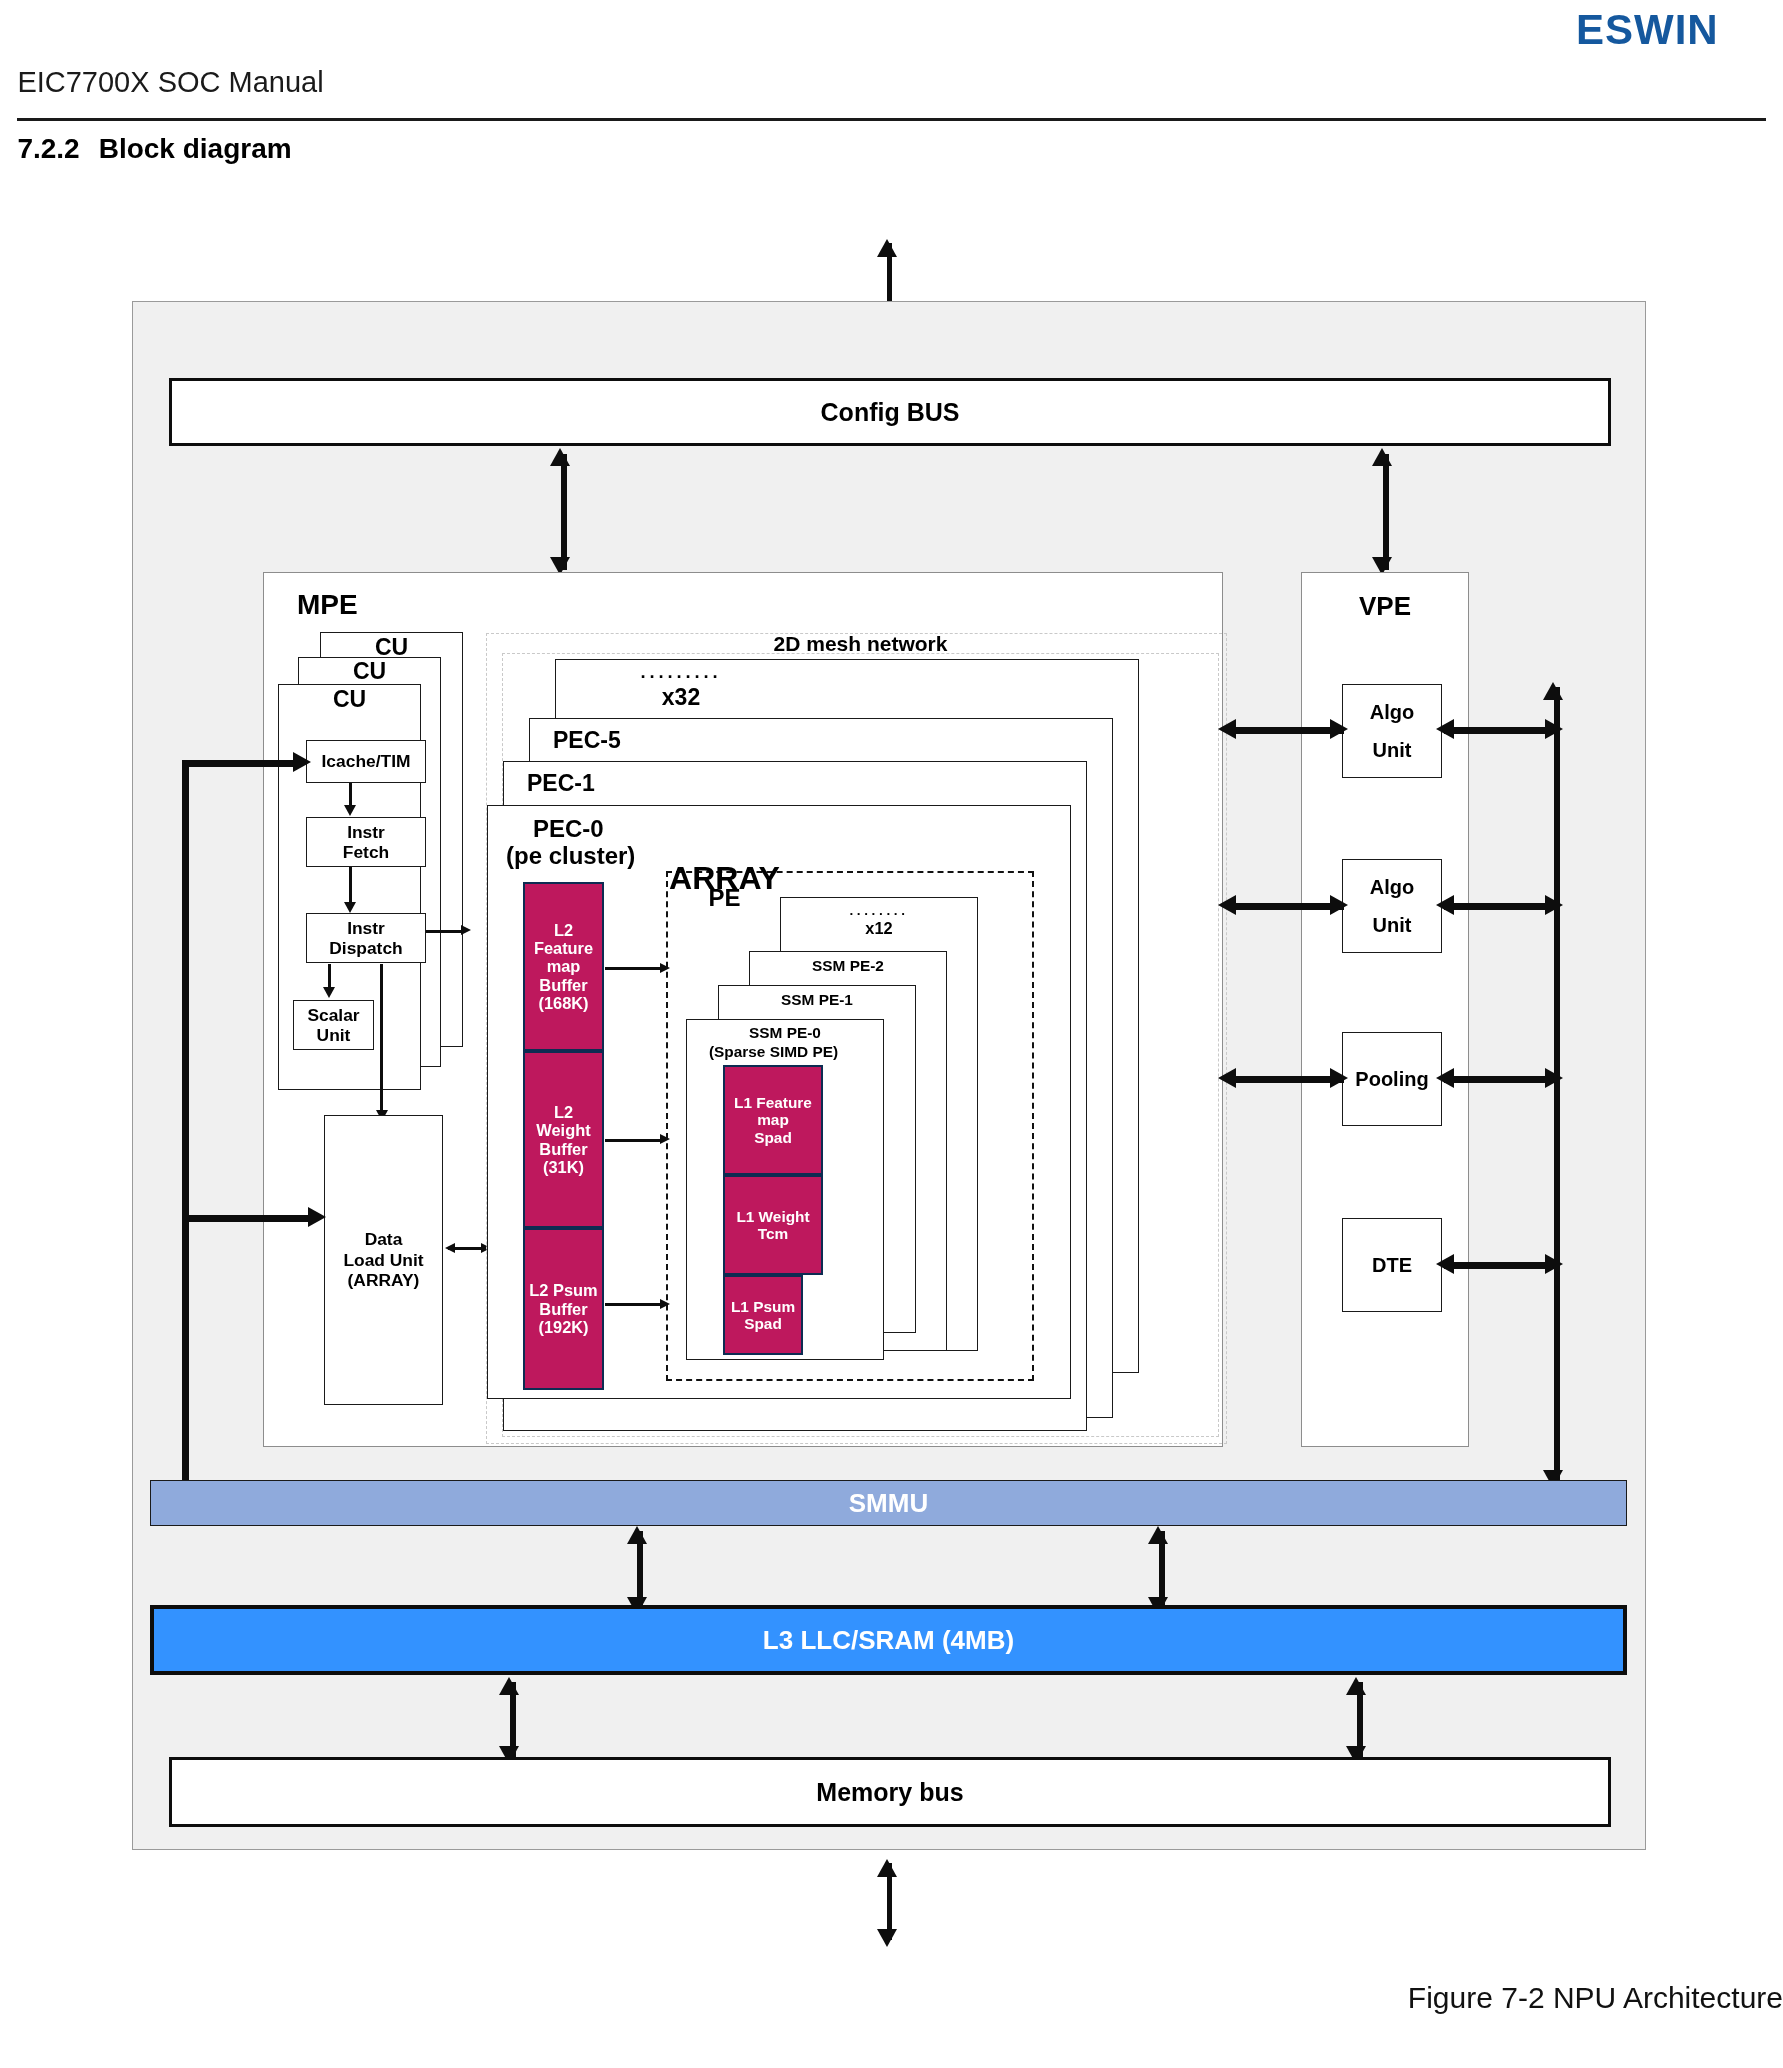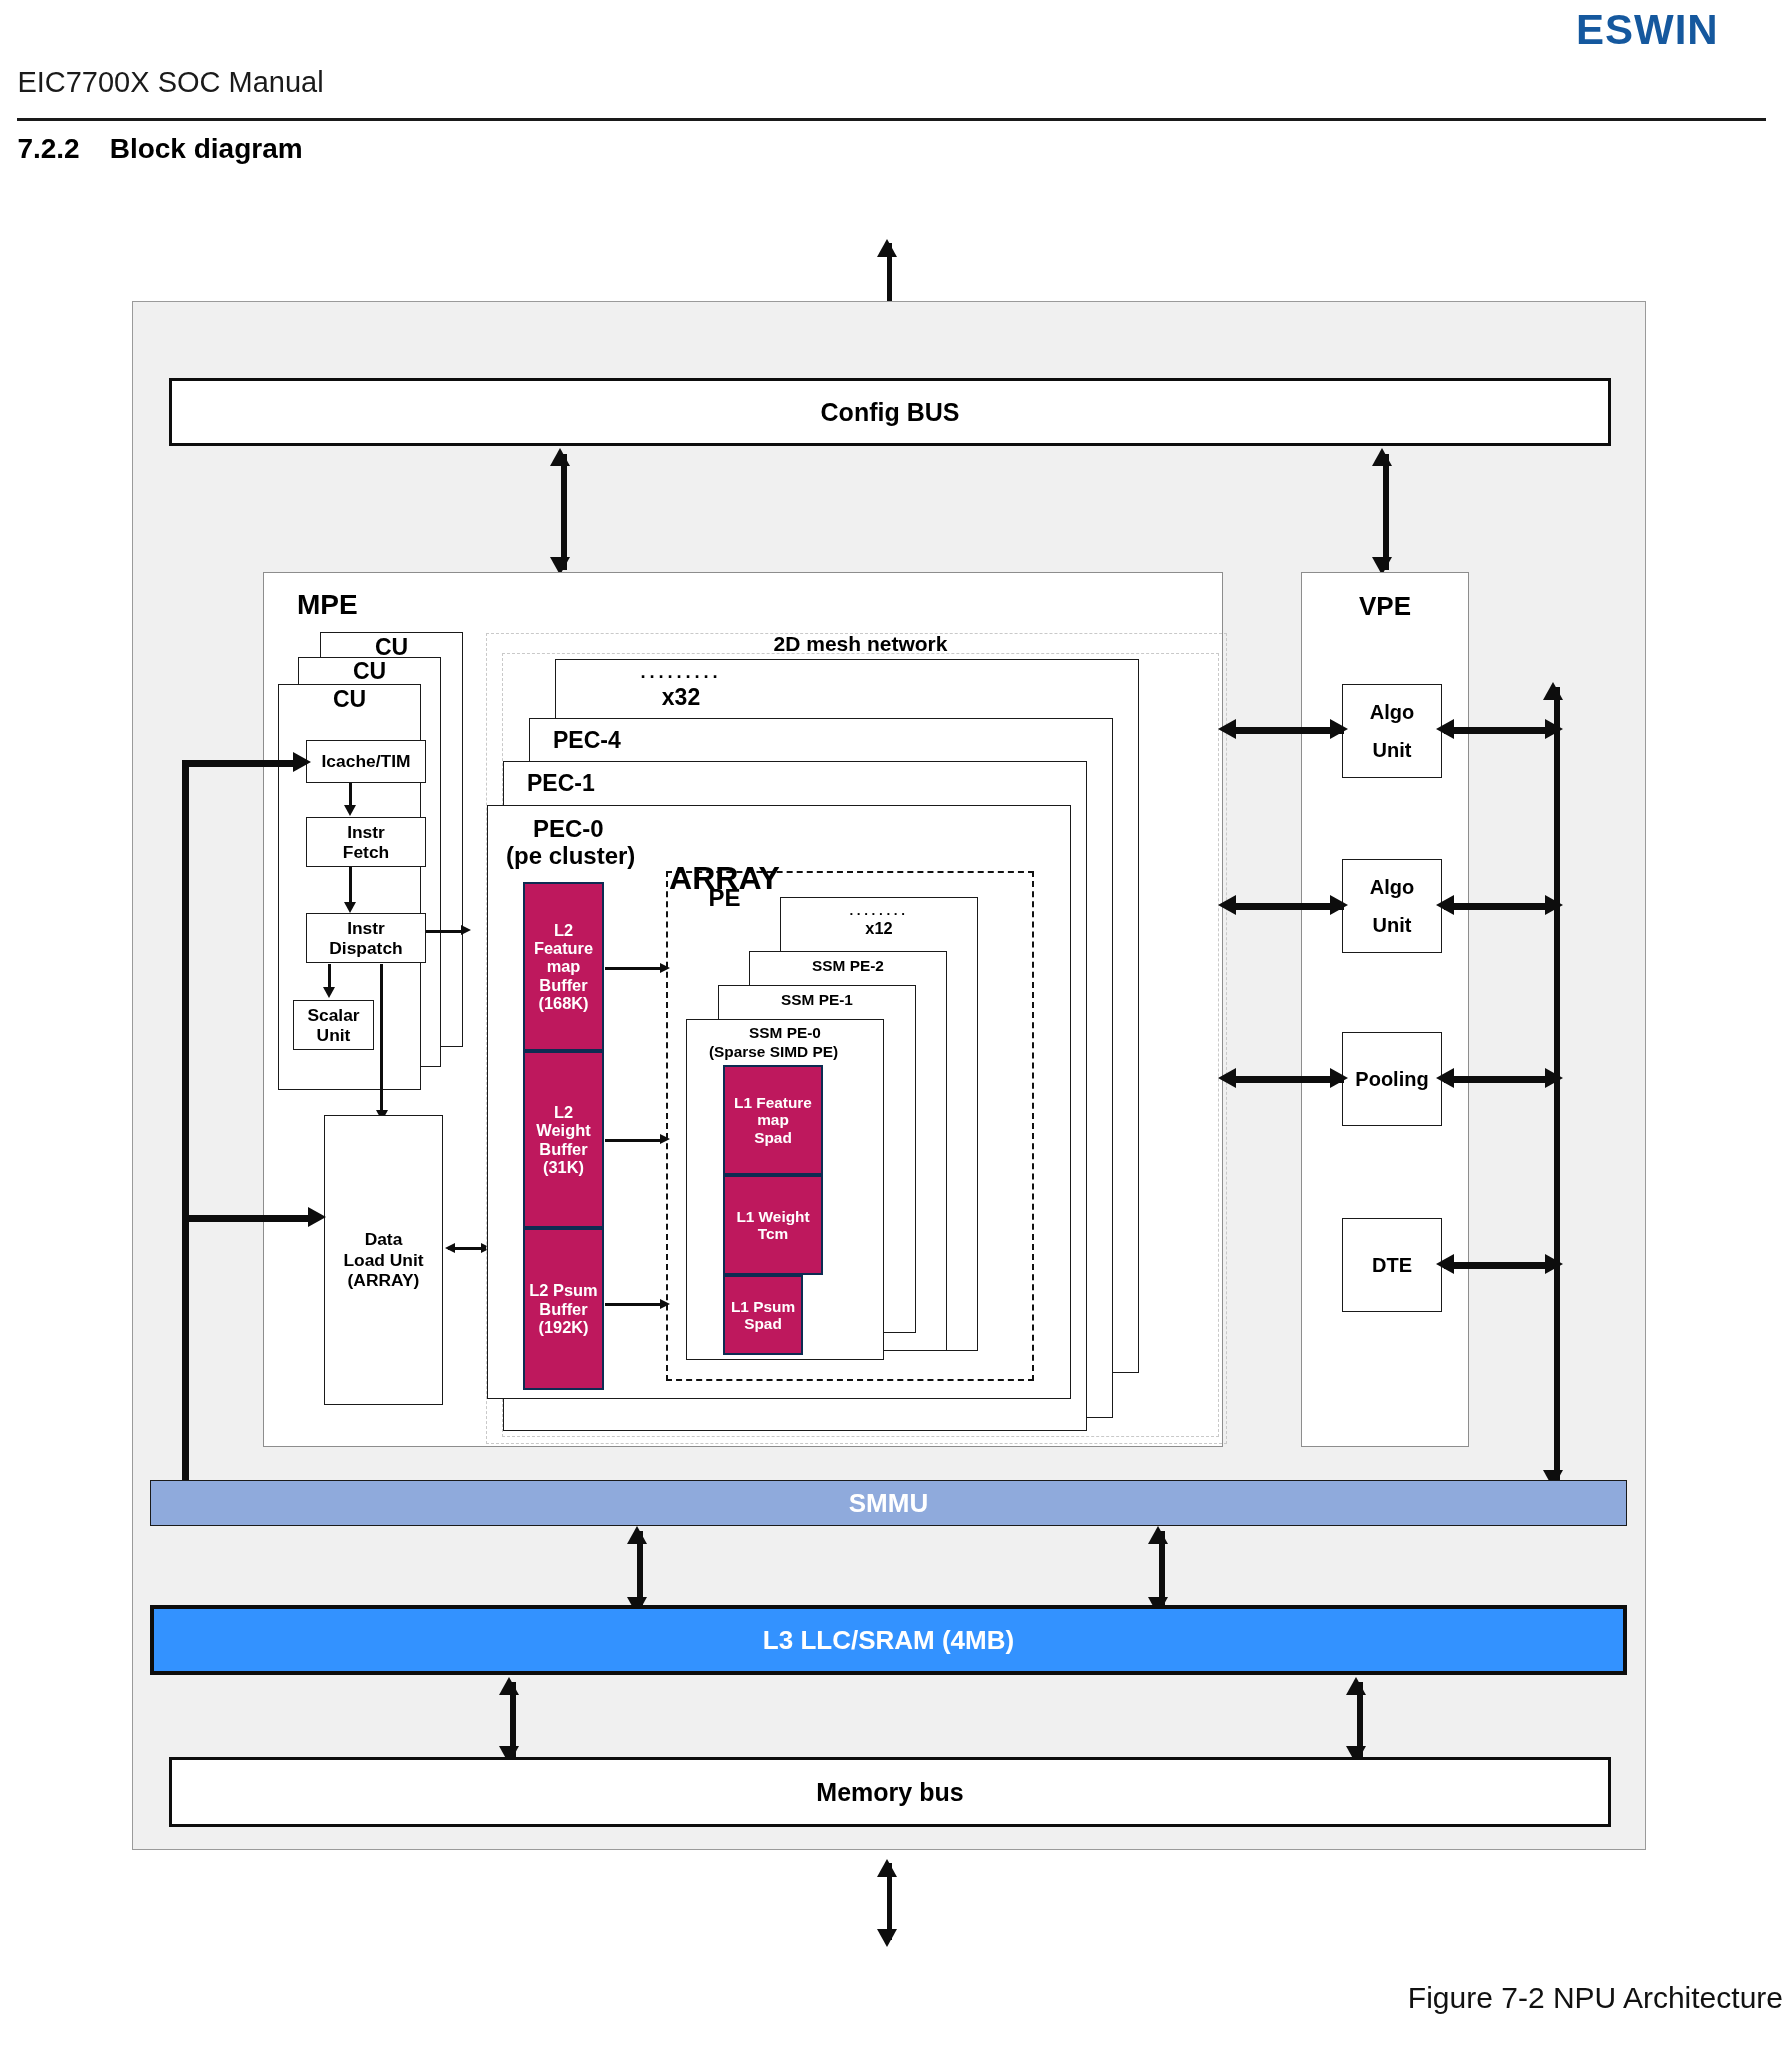--- a/index.html
+++ b/index.html
@@ -32,21 +32,21 @@
   }
   #header-rule {
     left: 17.4px; top: 118px; width: 1749px; height: 0;
     border-top: 3.9px solid #1a1a1a;
   }
   #section-heading {
     left: 17.4px; top: 133px;
     font-size: 28px; font-weight: bold;
     color: #000;
   }
-  #section-heading .num { margin-right: 30px; }
+  #section-heading .num { margin-right: 19px; }
 
   #figure-caption {
     left: 0; top: 1981px; width: 1783px;
     text-align: right;
     font-size: 30px; font-weight: 400;
     color: #111;
   }
 
   
   #npu-outer {
@@ -191,21 +191,21 @@
 
 <div class="abs dashlight" style="left:486px; top:633px; width:741px; height:811px;"></div>
 <div class="abs dashlight" style="left:502px; top:653px; width:717px; height:784px;"></div>
 <div class="abs lbl" style="left:502px; top:632px; width:717px; font-size:21px;">2D mesh network</div>
 
 <div class="abs blk-thin" style="left:555px; top:659px; width:584px; height:714px; display:block;"></div>
 <div class="abs lbl dots" style="left:618px; top:666px; width:126px; font-size:18.3px;">·········</div>
 <div class="abs lbl" style="left:618px; top:684px; width:126px; font-size:23px;">x32</div>
 
 <div class="abs blk-thin" style="left:529px; top:718px; width:584px; height:700px; display:block;"></div>
-<div class="abs lbl" style="left:553px; top:727px; font-size:23px; text-align:left;">PEC-4</div>
+<div class="abs lbl" style="left:553px; top:727px; font-size:23px; text-align:left;">PEC-5</div>
 
 <div class="abs blk-thin" style="left:503px; top:761px; width:584px; height:670px; display:block;"></div>
 <div class="abs lbl" style="left:527px; top:770px; font-size:23px; text-align:left;">PEC-1</div>
 
 <div class="abs blk-thin" style="left:487px; top:805px; width:584px; height:594px; display:block;"></div>
 <div class="abs lbl" style="left:533px; top:815px; font-size:24px; text-align:left;">PEC-0</div>
 <div class="abs lbl" style="left:506px; top:842px; font-size:24px; text-align:left;">(pe cluster)</div>
 
 <div class="abs blue" style="left:523px; top:882px; width:81px; height:169px; flex-direction:column; font-size:16.4px;">
   <span>L2</span>

